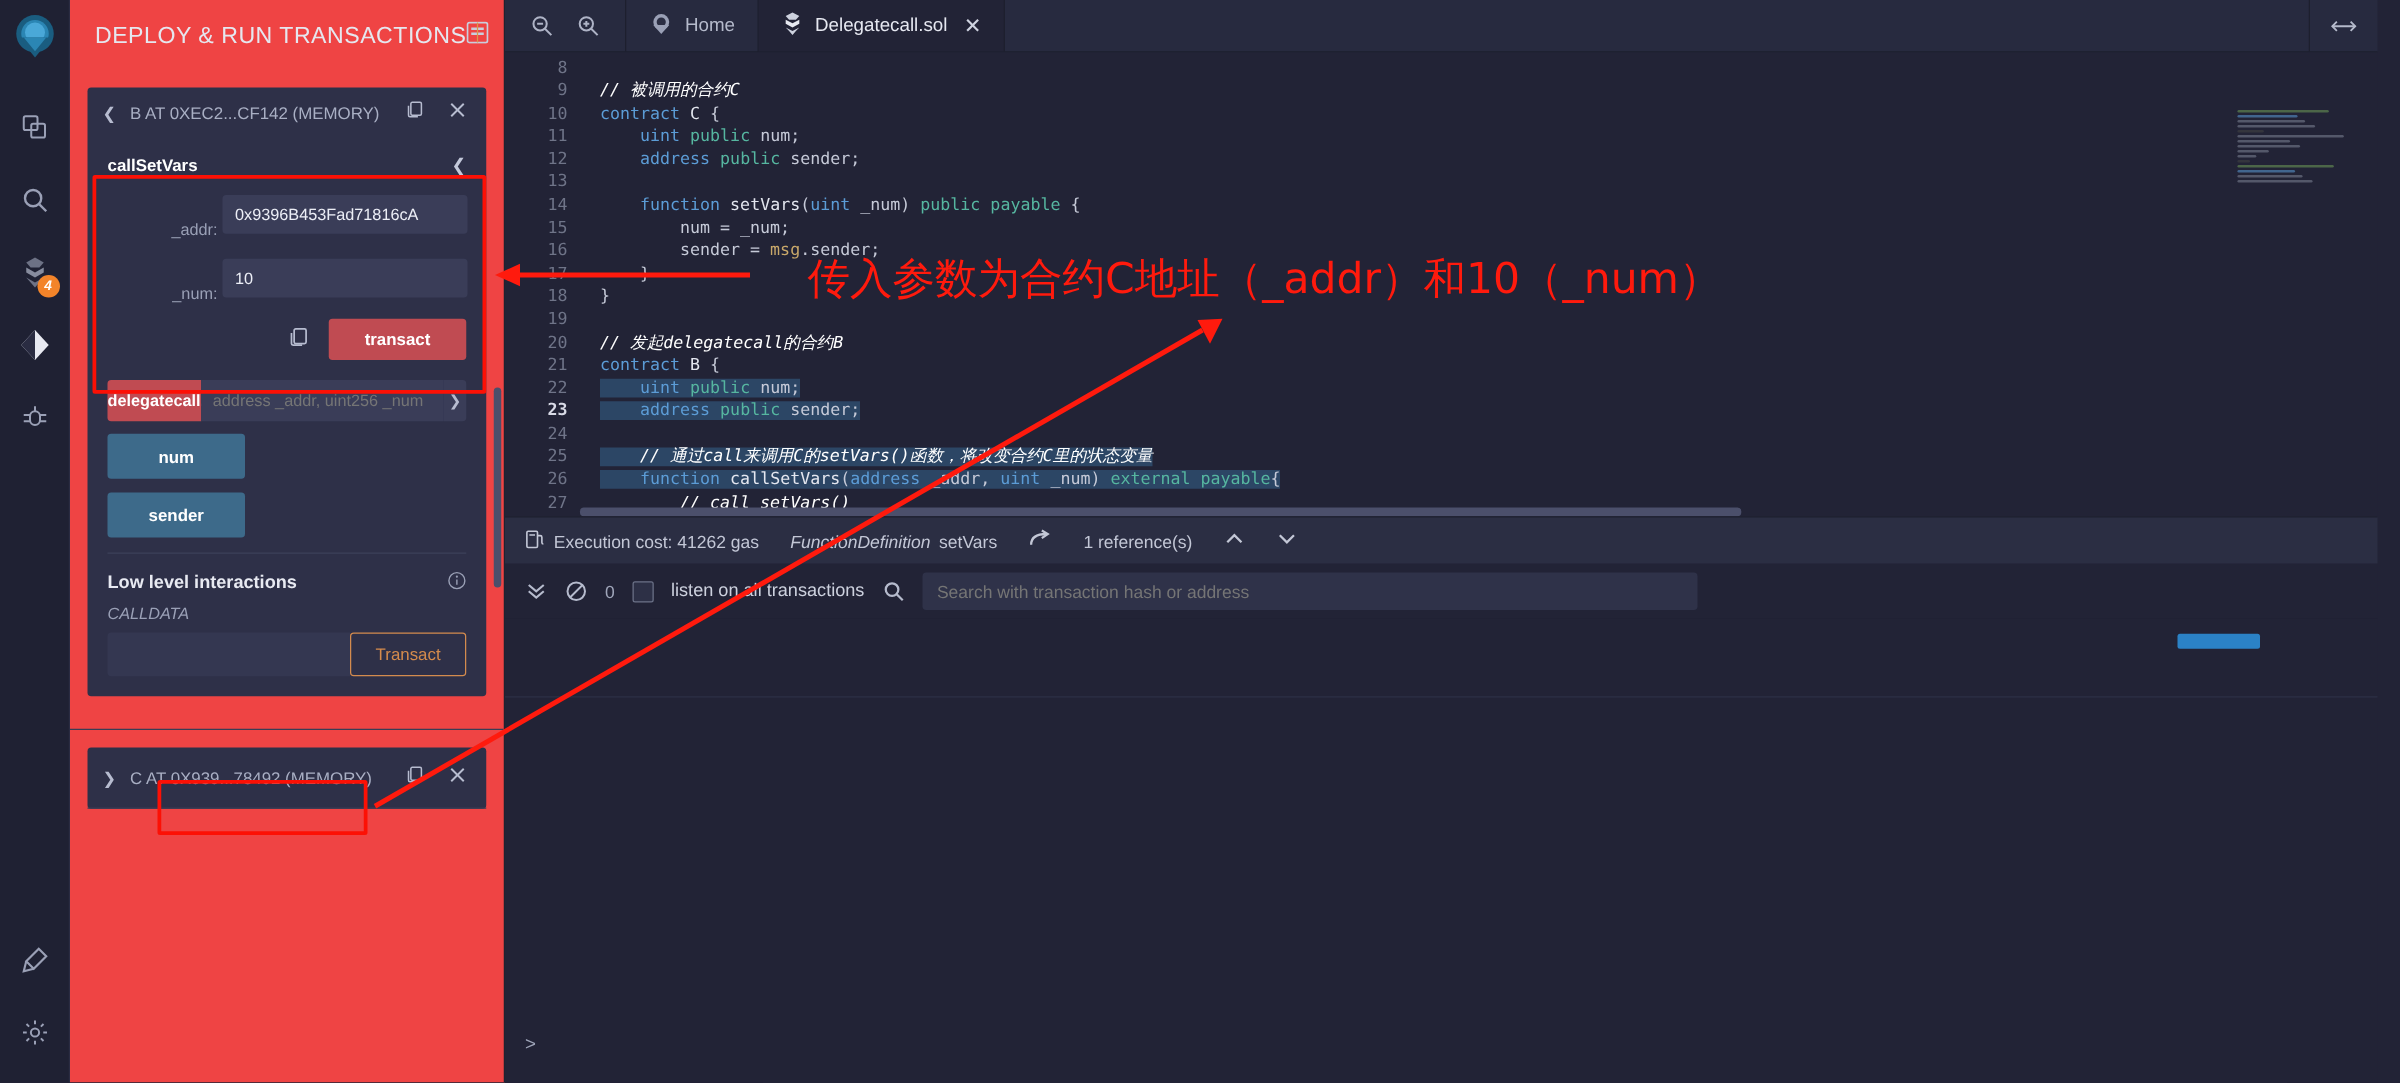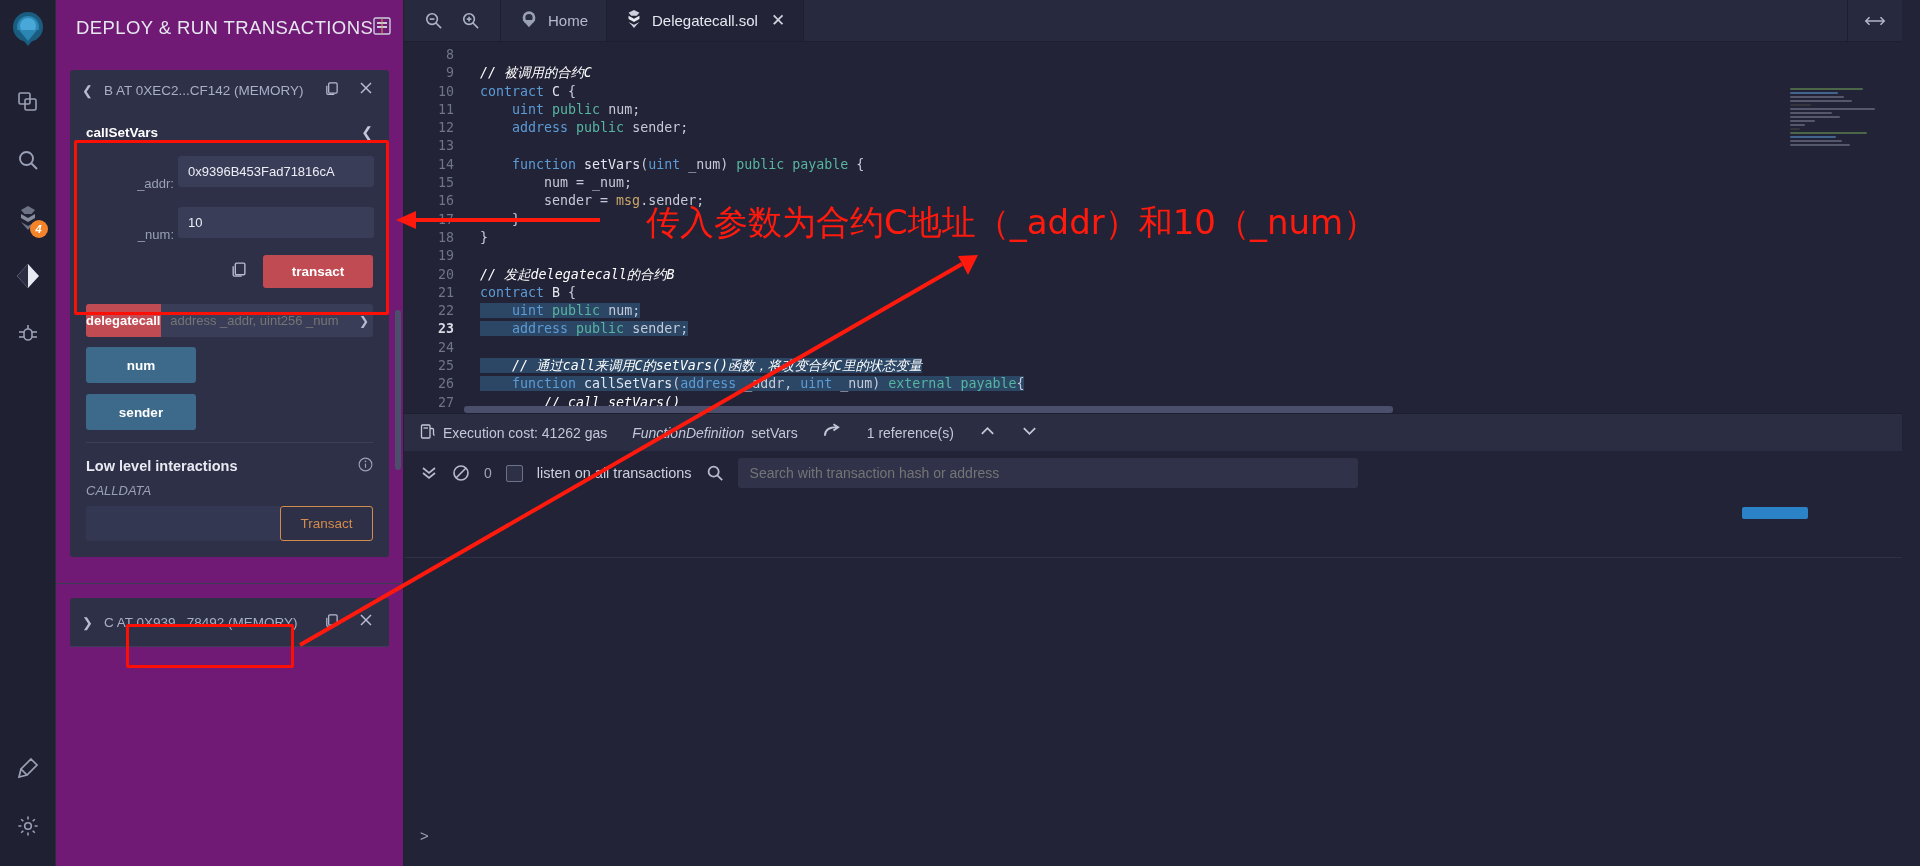--- a/index.html
+++ b/index.html
@@ -34,21 +34,21 @@
     position: absolute; right: 2px; bottom: 6px;
     width: 18px; height: 18px; border-radius: 50%;
     background: #f3842a; color: #fff;
     font-size: 11px; font-style: italic; font-weight: bold;
     display: flex; align-items: center; justify-content: center;
   }
   .ibar-spacer { flex: 1 1 auto; }
 
   
   .leftpanel {
-    width: 348px; height: 866px; background: #701a75;
+    width: 348px; height: 866px; background: #ef4444;
     flex: none; position: relative; overflow: hidden;
     border-right: 1px solid #20222f;
   }
   .lp-header {
     height: 56px; display: flex; align-items: center;
     padding: 0 14px 0 20px; justify-content: space-between;
   }
   .lp-title {
     color: #e5e7ef; font-size: 18.5px; letter-spacing: .4px;
     font-weight: 400; white-space: nowrap;

